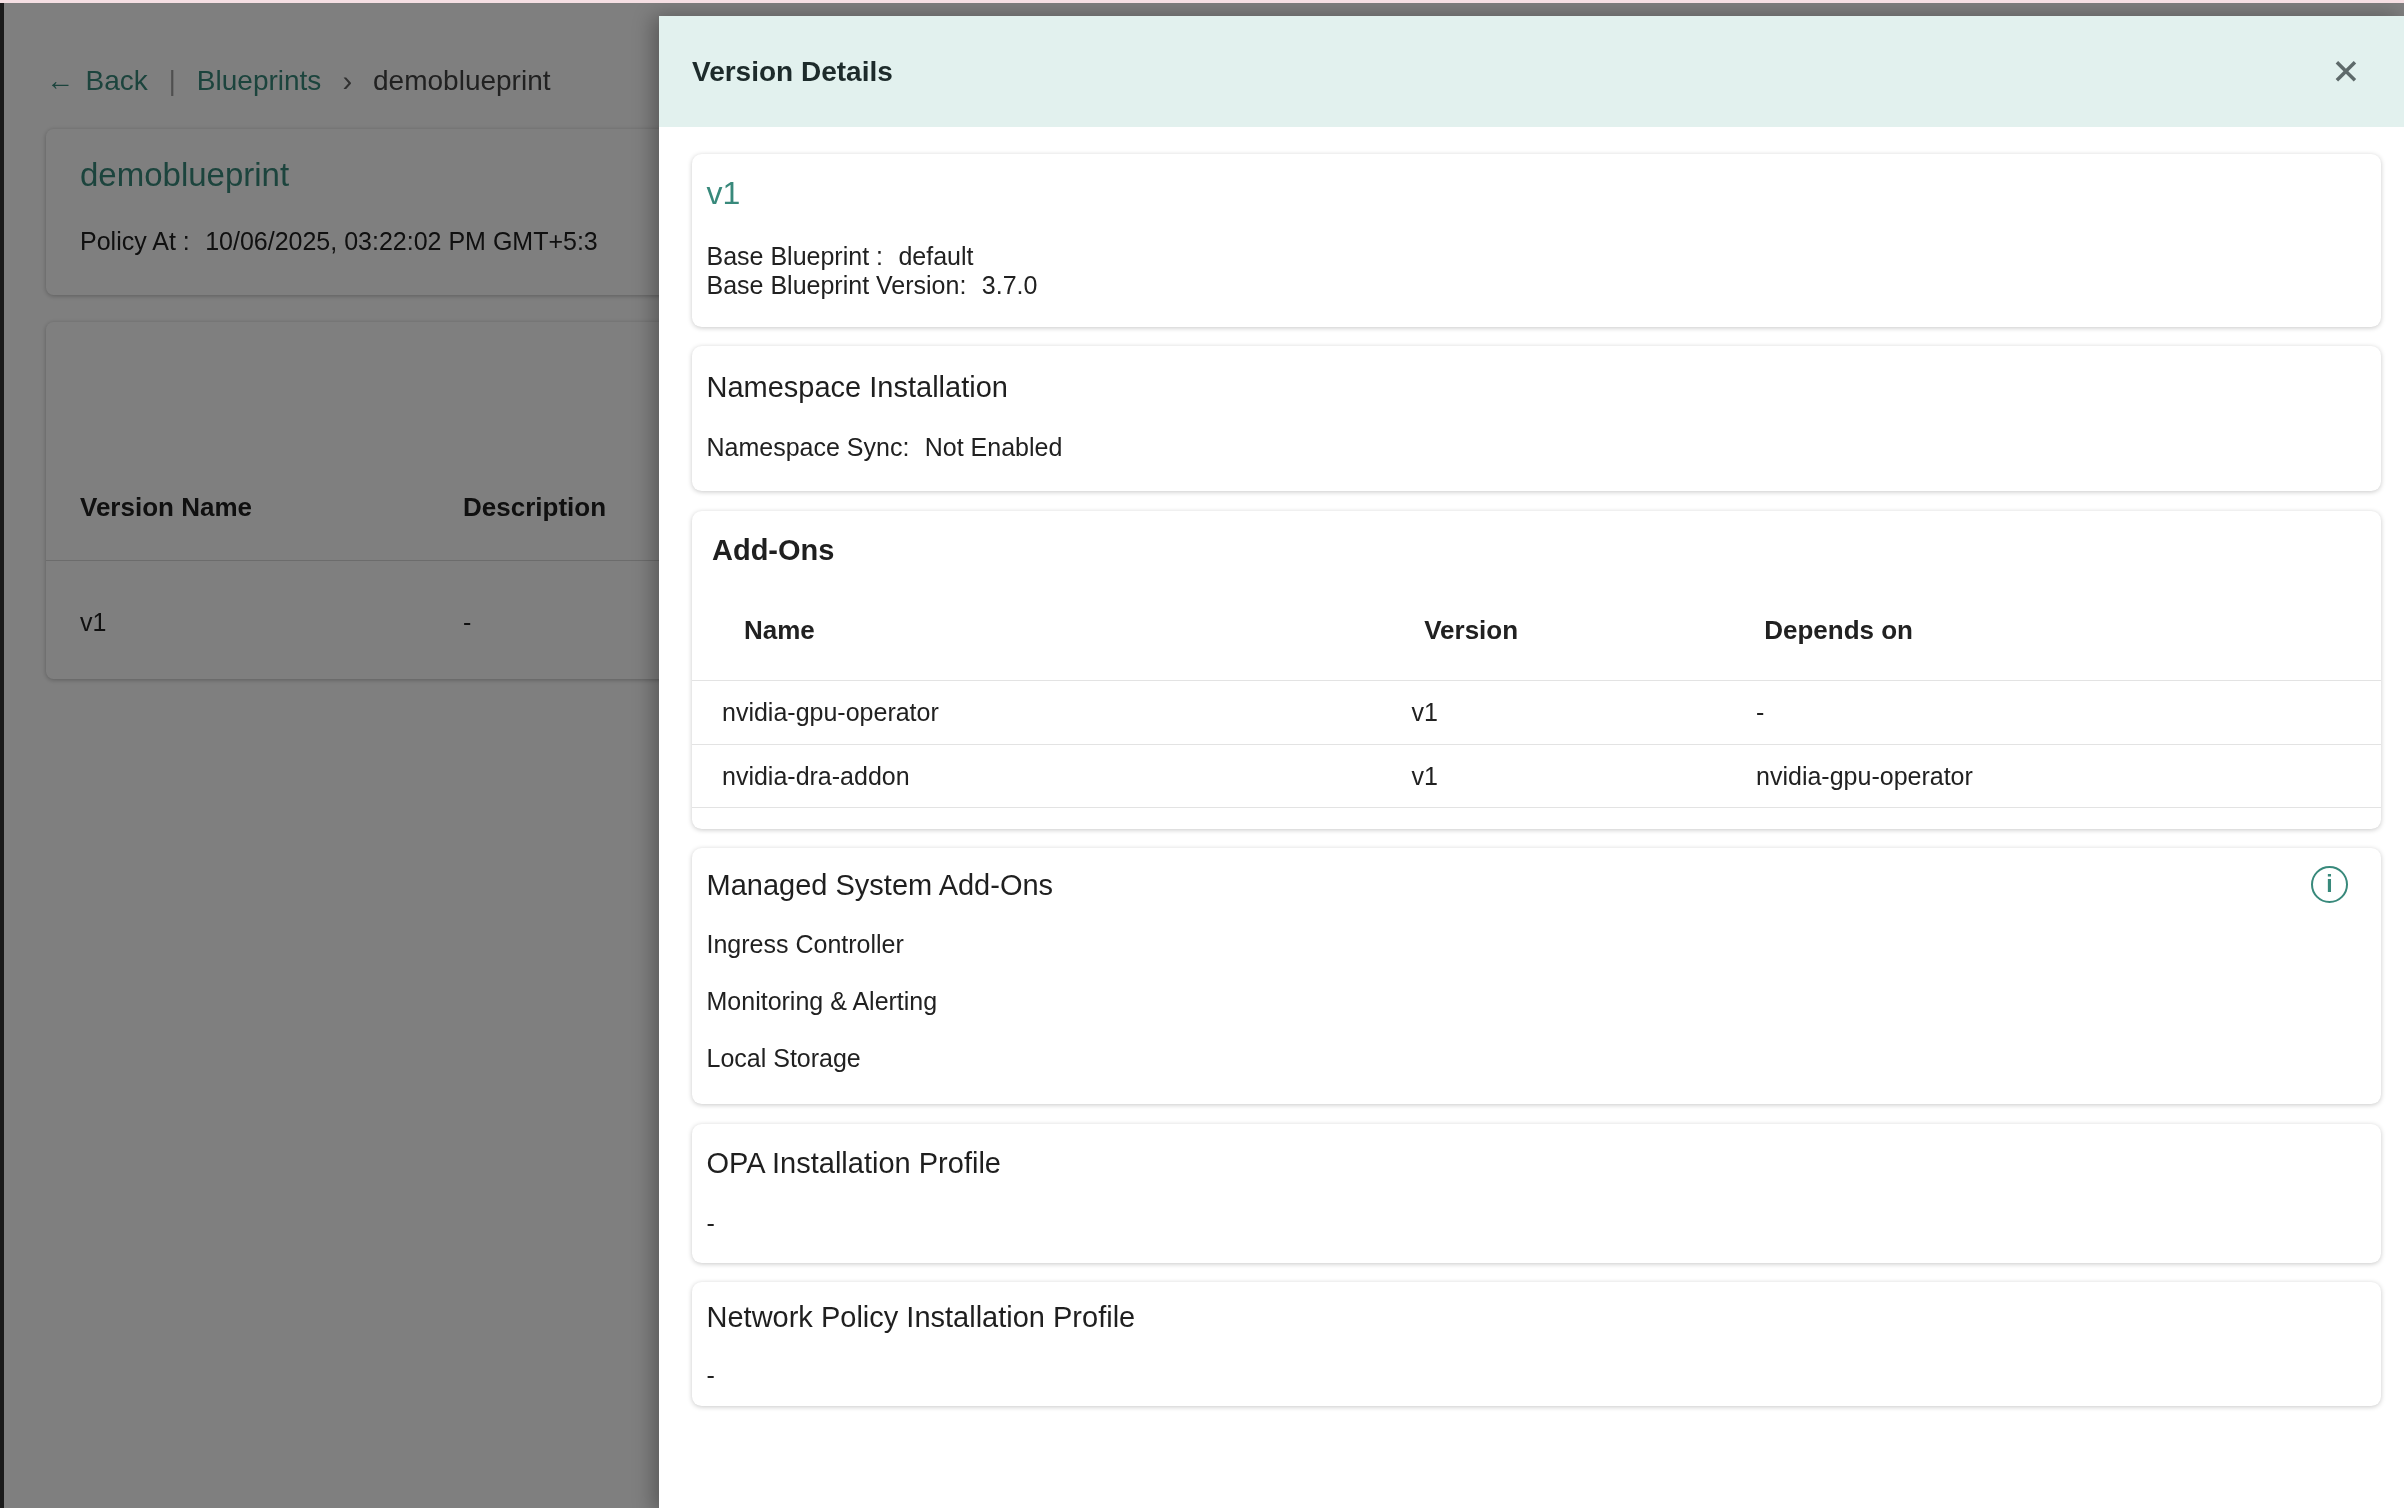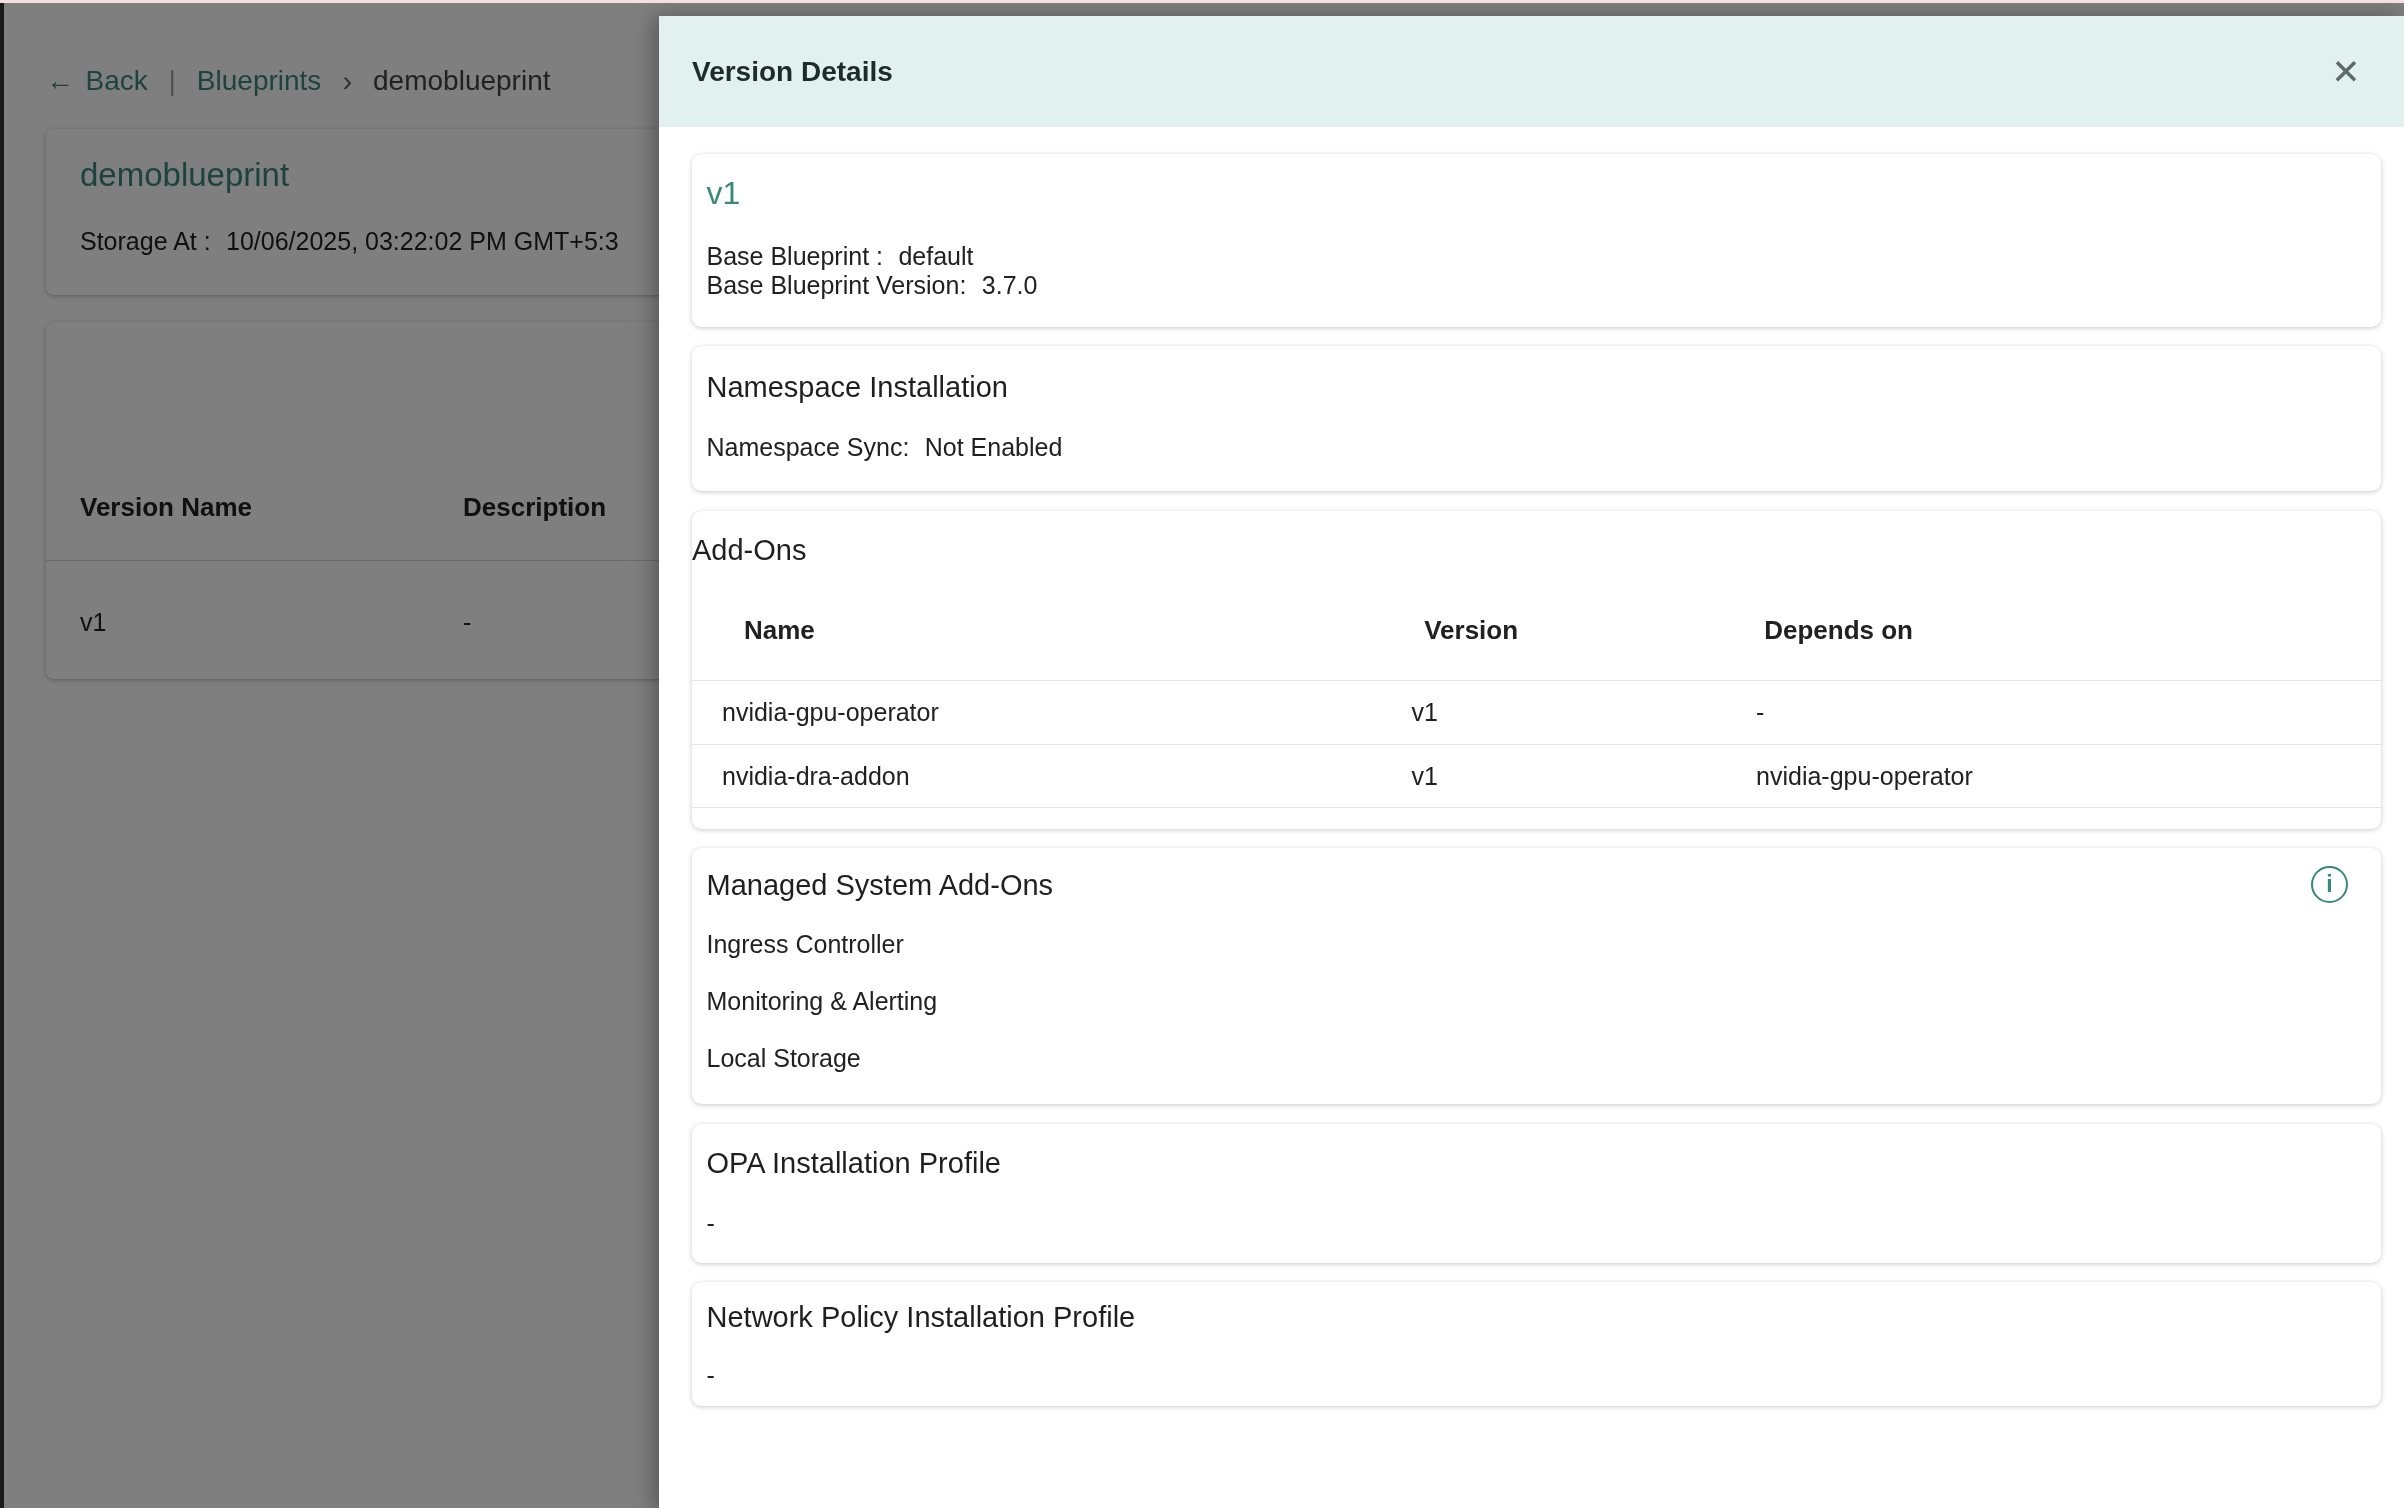--- a/index.html
+++ b/index.html
@@ -81,21 +81,21 @@
   .version-name { font-size: 32px; color: var(--accent-teal, #38897B); line-height: 1; }
   .kv-line { font-size: 25px; color: #212121; }
   .kv-line .val { margin-left: 15.4px; }
   .dcard-version .kv-line:nth-of-type(1) { margin-top: 31px; }
   .dcard-version .kv-line:nth-of-type(2) { margin-top: 33px; }
 
   .dcard-namespace { padding: 25px 15.4px 29px 14.5px; }
   .dcard-namespace .kv-line { margin-top: 29px; }
 
   .dcard-addons { padding: 23px 0 0 0; }
-  .dcard-addons .dcard-heading { margin-left: 0; }
+  .dcard-addons .dcard-heading { margin-left: 20px; font-weight: bold; }
   .addons-table { margin-top: 13.5px; width: 100%; }
   .at-row { display: grid; grid-template-columns: 42.6% 20.4% 37%; align-items: center; }
   .at-row > div:first-child { padding-left: 30px; }
   .at-head { height: 100px; font-size: 26px; font-weight: bold; color: #212121; padding-left: 22px; }
   .at-body { height: 64px; font-size: 25px; color: #212121; border-top: 1px solid #e3e3e3; }
   .at-body:last-child { border-bottom: 1px solid #e3e3e3; }
   .addons-bottom-pad { height: 21px; }
 
   .dcard-managed { position: relative; padding: 21px 15.4px 31px 14.5px; }
   .managed-item { margin-top: 28px; font-size: 25px; color: #212121; display: flex; align-items: center; }
@@ -134,21 +134,21 @@
     </span>
     <span class="crumb-sep">|</span>
     <span class="crumb-link">Blueprints</span>
     <span class="crumb-chev">›</span>
     <span class="crumb-current">demoblueprint</span>
   </div>
 
   <div class="pg-card pg-card-title">
     <div class="pg-title">demoblueprint</div>
     <div class="pg-created">
-      <span>Storage At :</span><span class="val">10/06/2025, 03:22:02 PM GMT+5:3</span>
+      <span>Policy At :</span><span class="val">10/06/2025, 03:22:02 PM GMT+5:3</span>
     </div>
   </div>
 
   <div class="pg-card pg-card-table">
     <div class="pg-th pg-th1">Version Name</div>
     <div class="pg-th pg-th2">Description</div>
     <div class="pg-divider"></div>
     <div>
       <div class="pg-td pg-td1">v1</div>
       <div class="pg-td pg-td2">-</div>

